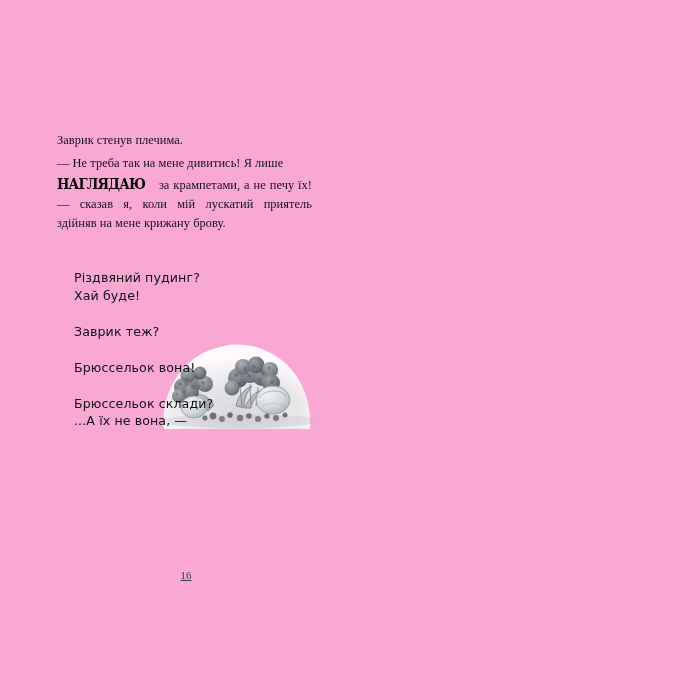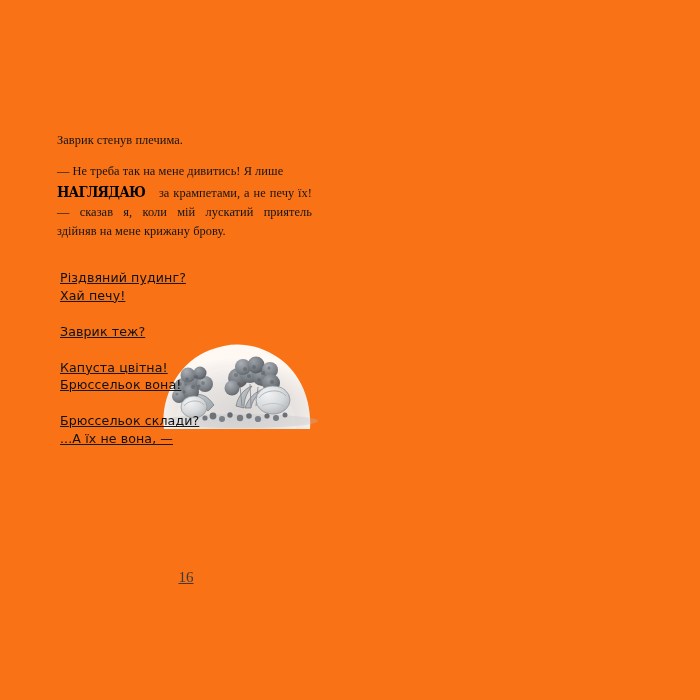--- a/index.html
+++ b/index.html
@@ -19,21 +19,21 @@
     width: 700px;
     height: 700px;
     background: #ffffff;
   }
 
   
   .page {
     position: absolute;
     top: 0;
     height: 700px;
-    background: #f97316;
+    background: #f9a8d4;
   }
   .page.left  { left: 0;   width: 350px; }
   .page.right { left: 350px; width: 350px; }
 
   .textblock {
     position: absolute;
     top: 131px;
   }
   .left .textblock  { left: 57px;  width: 255px; }
 
@@ -58,45 +58,44 @@
     letter-spacing: -0.9px;
     transform: scaleX(0.9);
     transform-origin: left center;
     display: inline-block;
     color: #000;
   }
 
   
   .verse {
     position: absolute;
-    left: 60px;
+    left: 74px;
     top: 269px;
     width: 240px;
     z-index: 3;
-    text-decoration: underline;
   }
   .stanza {
     margin: 0 0 18.5px 0;
   }
   .stanza:last-child { margin-bottom: 2px; }
   .vline {
     font-family: "DejaVu Sans", "Liberation Sans", sans-serif;
     font-size: 12.6px;
     line-height: 17.6px;
     color: #111;
     letter-spacing: 0.1px;
     white-space: nowrap;
   }
 
   
   .folio {
     position: absolute;
     top: 569px;
     font-family: "Liberation Serif", "DejaVu Serif", serif;
-    font-size: 15px;
+    font-size: 11px;
     color: #3a3a3a;
     width: 60px;
     text-align: center;
     text-decoration: underline;
   }
   .left .folio  { left: 156px; }
 
   
   .illus { position: absolute; }
 
@@ -112,21 +111,21 @@
 <body>
 
 <div id="spread">
 
   <div class="page left">
 
     <div class="textblock">
 
       <p class="prose noindent">Заврик стенув плечима.</p>
 
-      <p class="prose noindent" style="margin-top:12px;">
+      <p class="prose noindent" style="margin-top:4px;">
         <span>— Не треба так на мене дивитись! Я лише</span><br>
         <span class="display-caps">НАГЛЯДАЮ</span><span> за крампетами, а не печу їх! — сказав я, коли мій лускатий приятель здійняв на мене крижану брову.</span>
       </p>
 
     </div>
 
     <div class="illus" id="veg-illus">
       <svg viewBox="0 0 180 105" width="180" height="105" xmlns="http://www.w3.org/2000/svg">
         <defs>
           <radialGradient id="snowG" cx="52%" cy="78%" r="62%">
@@ -229,27 +228,26 @@
           <circle cx="126" cy="92" r="3.0" fill="#777d83"></circle>
           <circle cx="135" cy="89" r="2.5" fill="#6b7177"></circle>
           <circle cx="55" cy="92" r="2.6" fill="#737980"></circle>
         </g>
       </svg>
     </div>
 
     <div class="verse">
       <div class="stanza">
         <div class="vline">Різдвяний пудинг?</div>
-        <div class="vline">Хай печу!</div>
+        <div class="vline">Хай буде!</div>
       </div>
       <div class="stanza">
         <div class="vline">Заврик теж?</div>
       </div>
       <div class="stanza">
-        <div class="vline">Капуста цвітна!</div>
         <div class="vline">Брюссельок вона!</div>
       </div>
       <div class="stanza">
         <div class="vline">Брюссельок склади?</div>
         <div class="vline">...А їх не вона, —</div>
       </div>
     </div>
 
     <div class="folio">16</div>
   </div>

